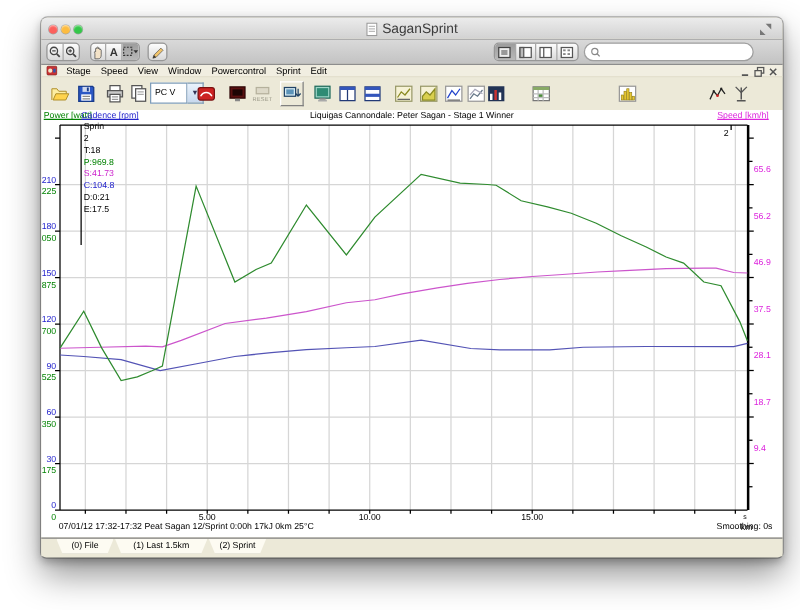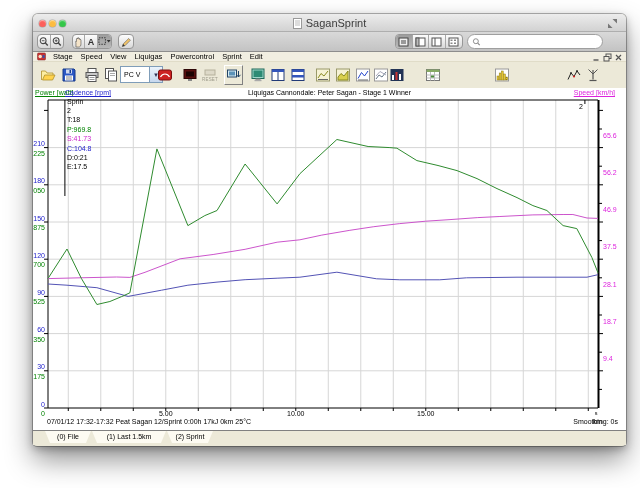--- a/index.html
+++ b/index.html
@@ -173,21 +173,21 @@
   <div class="menubar">
     <svg width="9" height="9" viewBox="0 0 9 9">
       <rect x="0.5" y="1" width="8" height="7" rx="1" fill="#c93333" stroke="#7a1d1d" stroke-width=".5"></rect>
       <circle cx="3.2" cy="4.5" r="1.7" fill="#f3e6c8"></circle>
         <rect x="5.5" y="3" width="2" height="3" fill="#3355aa"></rect>
     </svg>
     <span style="display:flex;gap:8px">
         <span>Stage</span>
         <span>Speed</span>
         <span>View</span>
-        <span>Liquigas</span>
+        <span>Window</span>
         <span>Powercontrol</span>
         <span>Sprint</span>
         <span>Edit</span>
       </span>
     <span class="mdi">
       <svg width="9" height="9" viewBox="0 0 9 9">
         <line x1="1.5" y1="7" x2="6.5" y2="7" stroke="#555" stroke-width="1.4"></line>
       </svg>
       <svg width="9" height="9" viewBox="0 0 9 9">
         <rect x="3" y="1" width="5" height="4.5" fill="none" stroke="#555"></rect>

